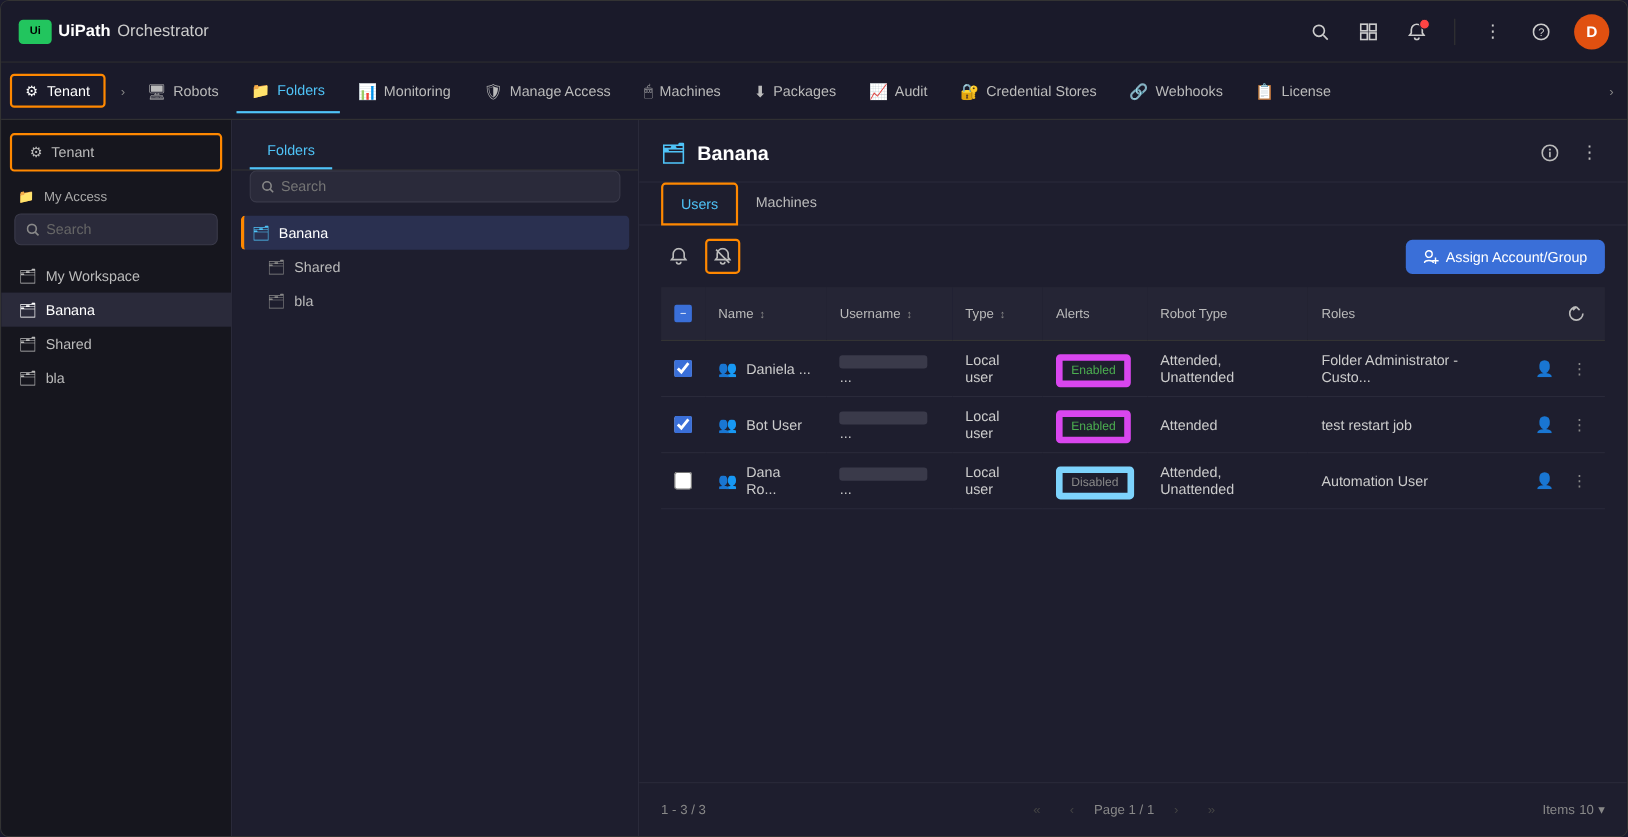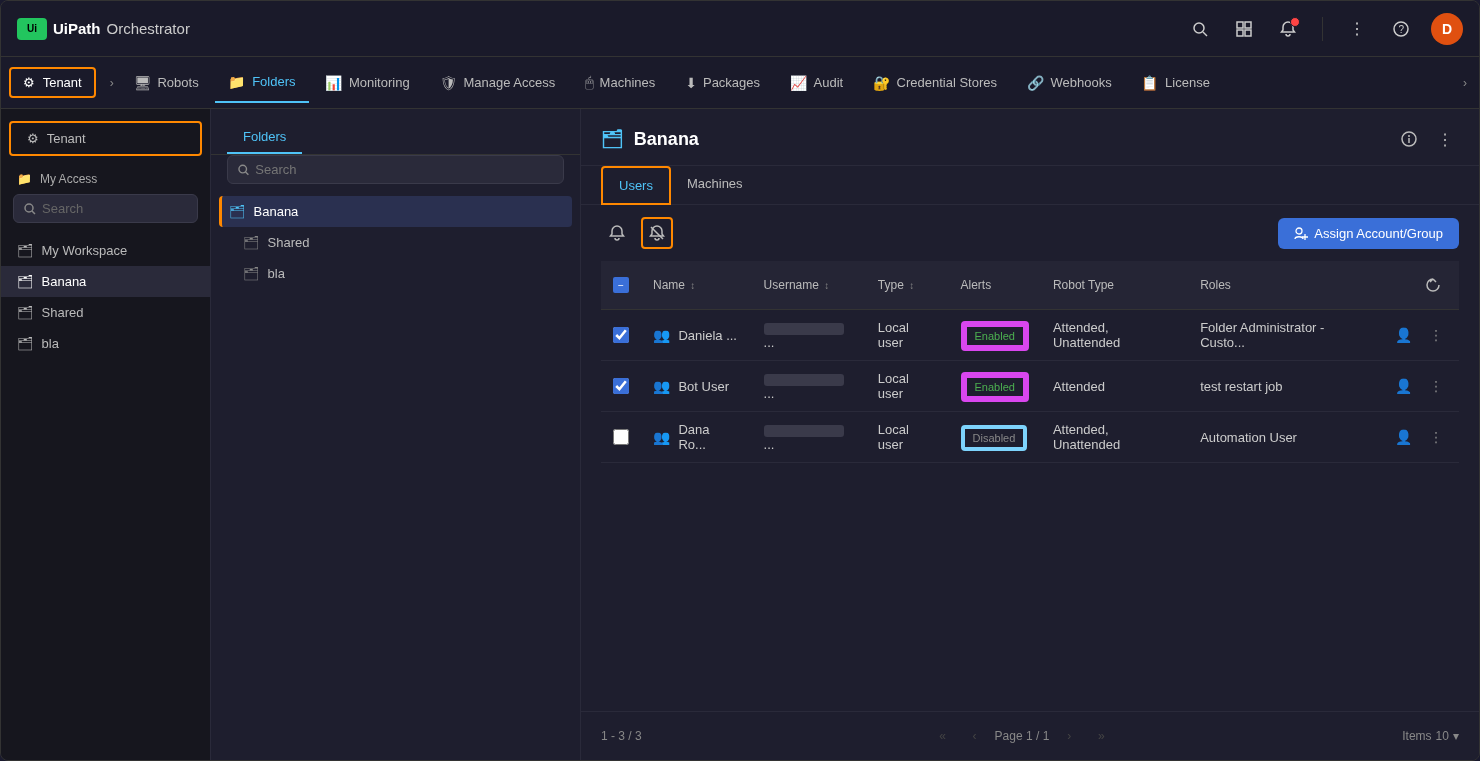--- a/index.html
+++ b/index.html
@@ -457,21 +457,21 @@
       background: transparent;
       color: #4caf50;
       border: 1px solid #4caf50;
     }
     .badge-enabled.highlighted {
       border: 6px solid #d946ef;
     }
     .badge-disabled {
       background: transparent;
       color: #888;
-      border: 4px solid #7dd3fc;
+      border: 6px solid #7dd3fc;
     }
     .action-icons {
       display: flex;
       align-items: center;
       gap: 8px;
     }
     .action-icon {
       color: #888;
       cursor: pointer;
       font-size: 14px;

